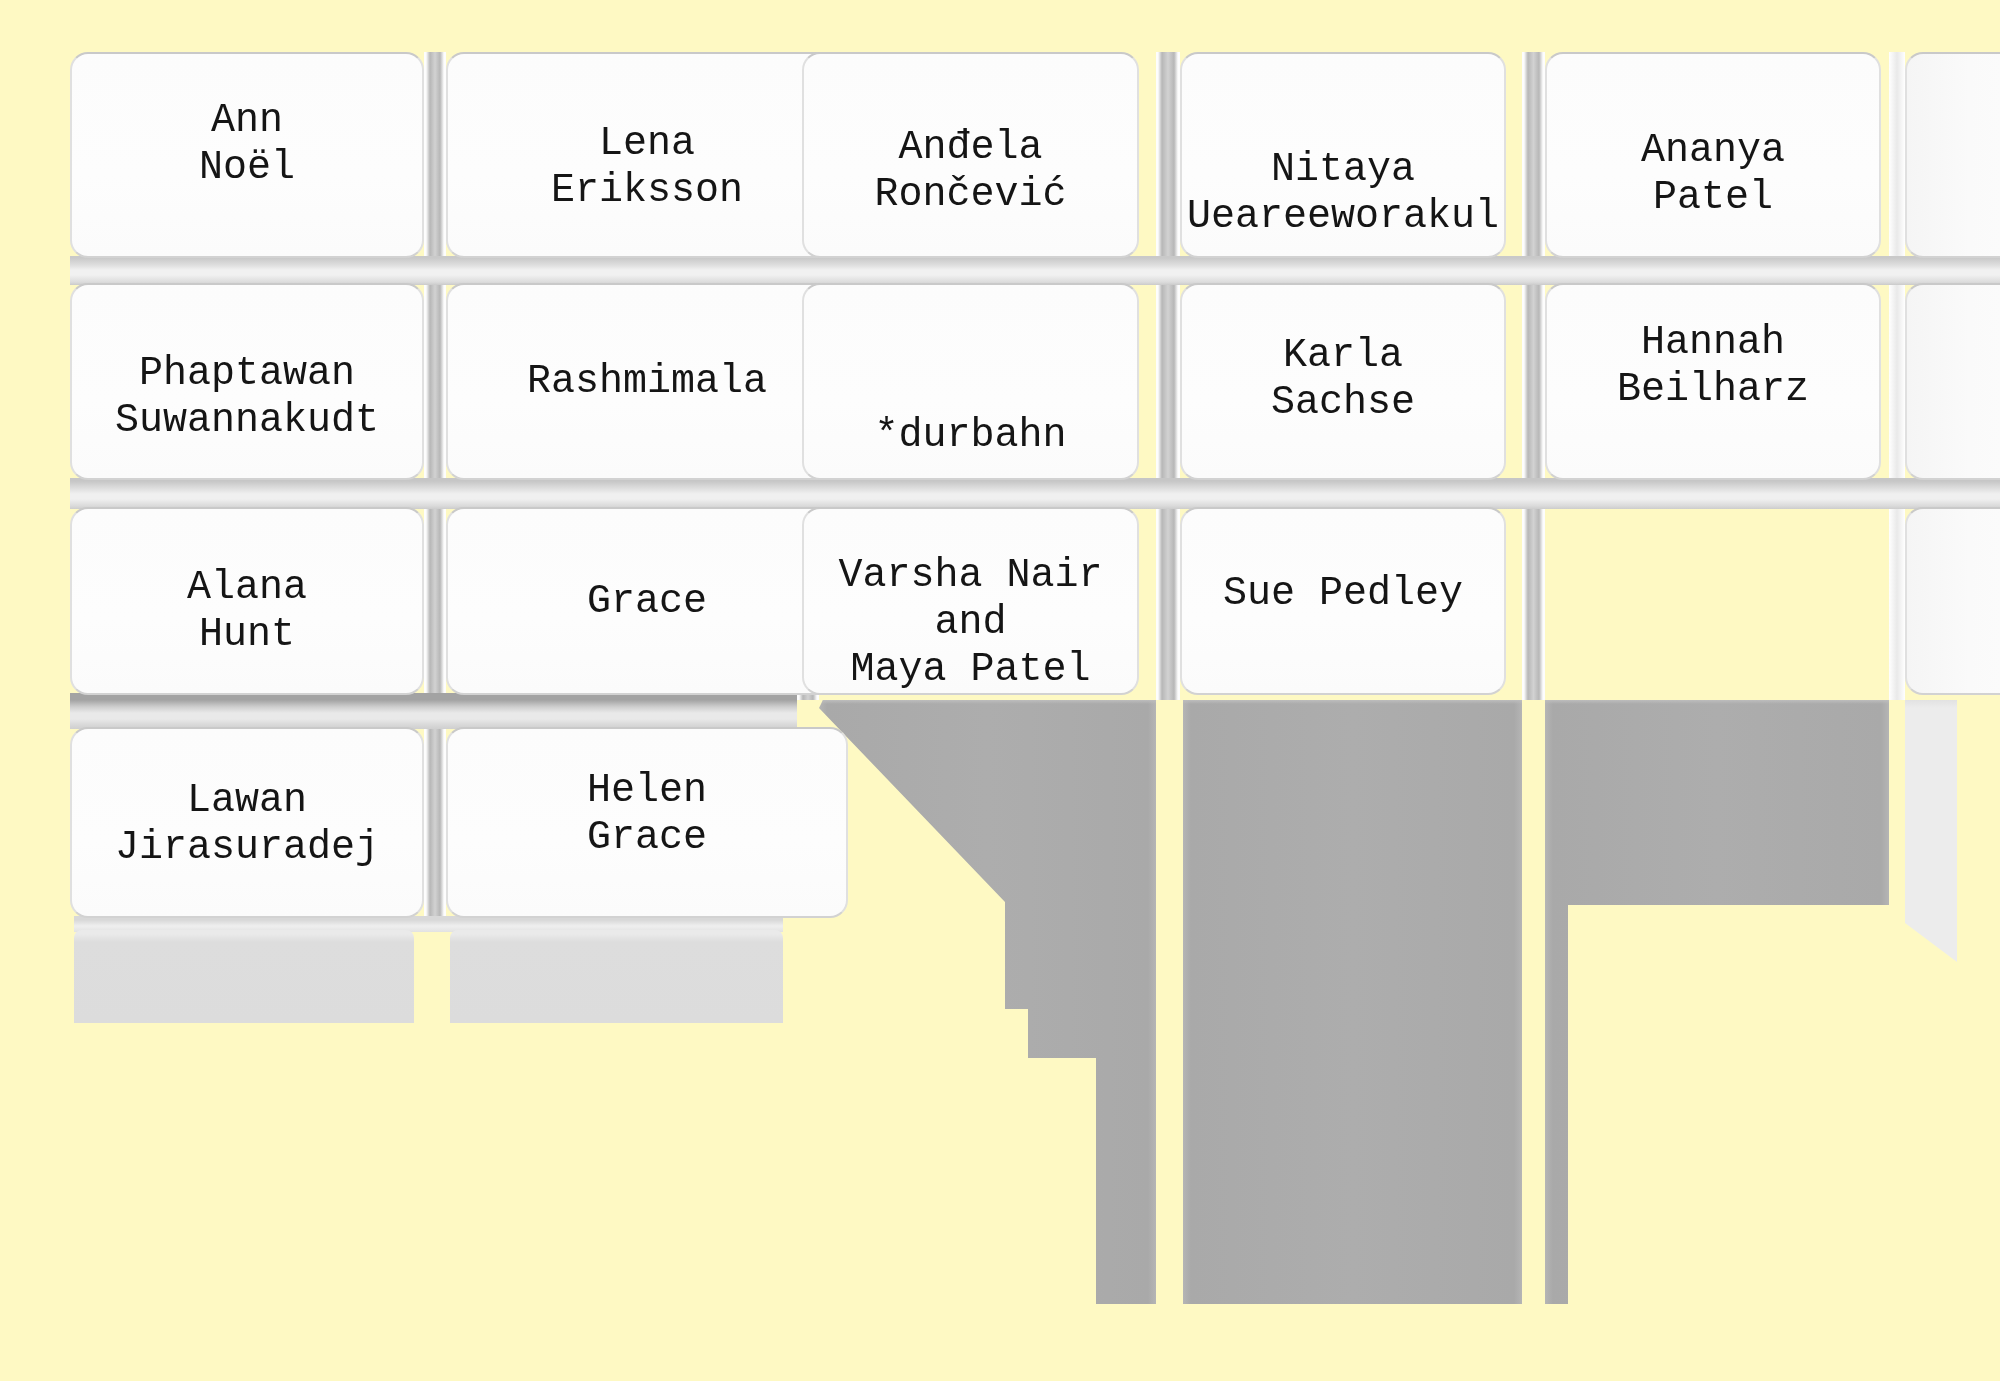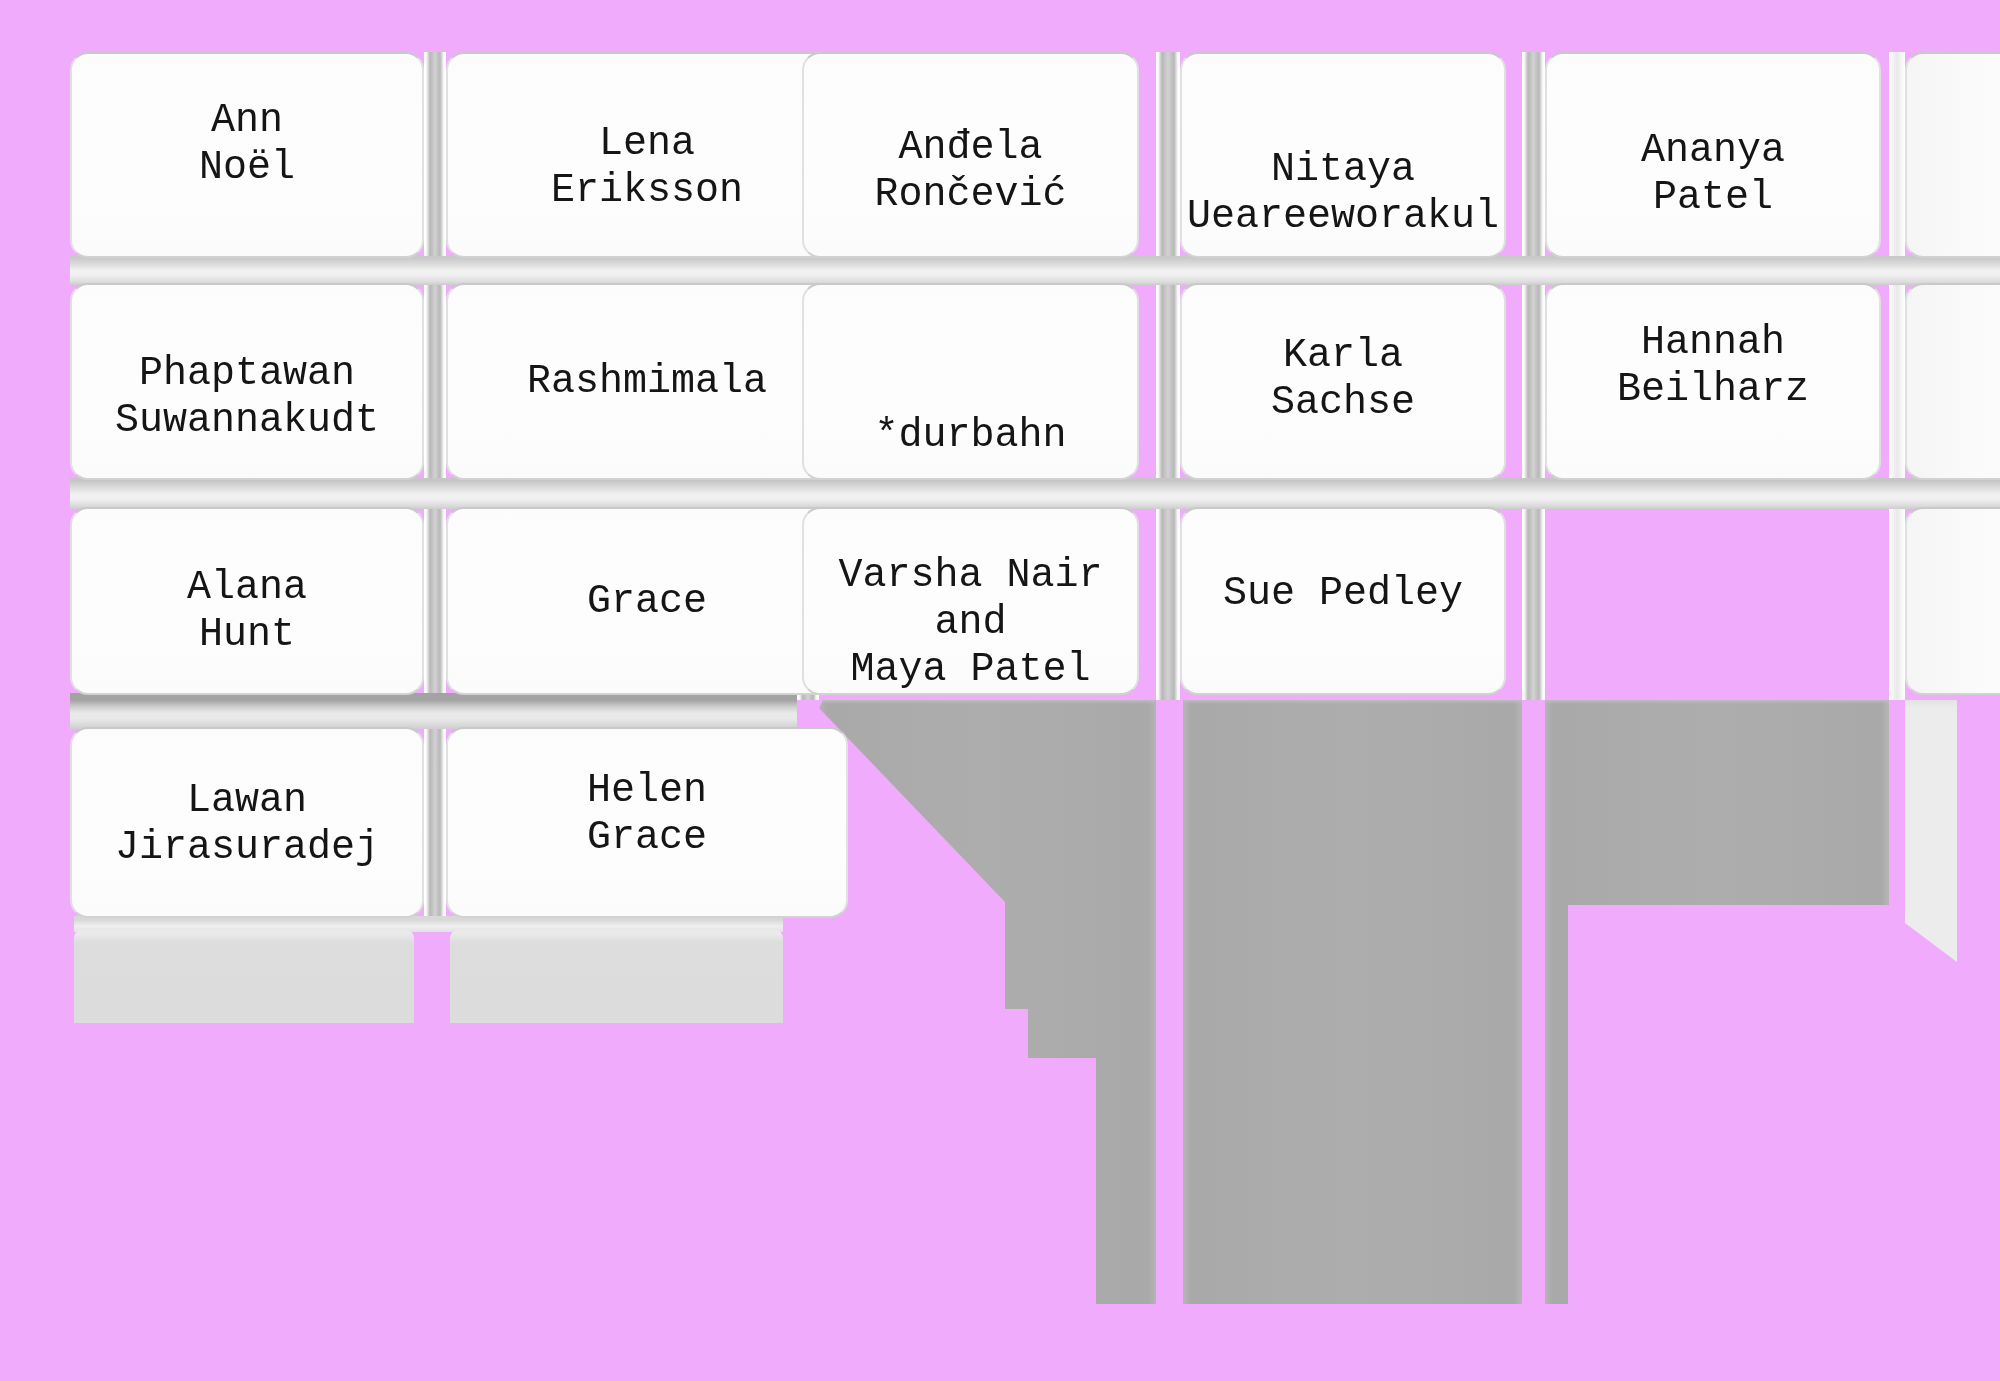--- a/index.html
+++ b/index.html
@@ -1,17 +1,17 @@
 <!DOCTYPE html>
 <html><head>
 <meta charset="utf-8">
 <style>
   html,body{margin:0;padding:0;background:#ffffff;}
   .stage{
-    position:relative;width:2000px;height:1381px;background:#f0abfc;
+    position:relative;width:2000px;height:1381px;background:#fef9c3;
     overflow:hidden;font-family:"Liberation Mono",monospace;
   }
   
   .vg{position:absolute;top:52px;
     background:linear-gradient(90deg,#fdfdfd 0px,#fdfdfd 2px,#b7b7b7 6px,#d2d2d2 50%,#b7b7b7 calc(100% - 6px),#fdfdfd calc(100% - 2px),#fdfdfd 100%);}
   .vg1{left:424px;width:22px;height:866px;}
   .vg2{left:797px;width:22px;height:648px;}
   .vg3{left:1156px;width:24px;height:648px;}
   .vg4{left:1522px;width:23px;height:648px;}
   .vg5{left:1889px;width:16px;height:648px;

